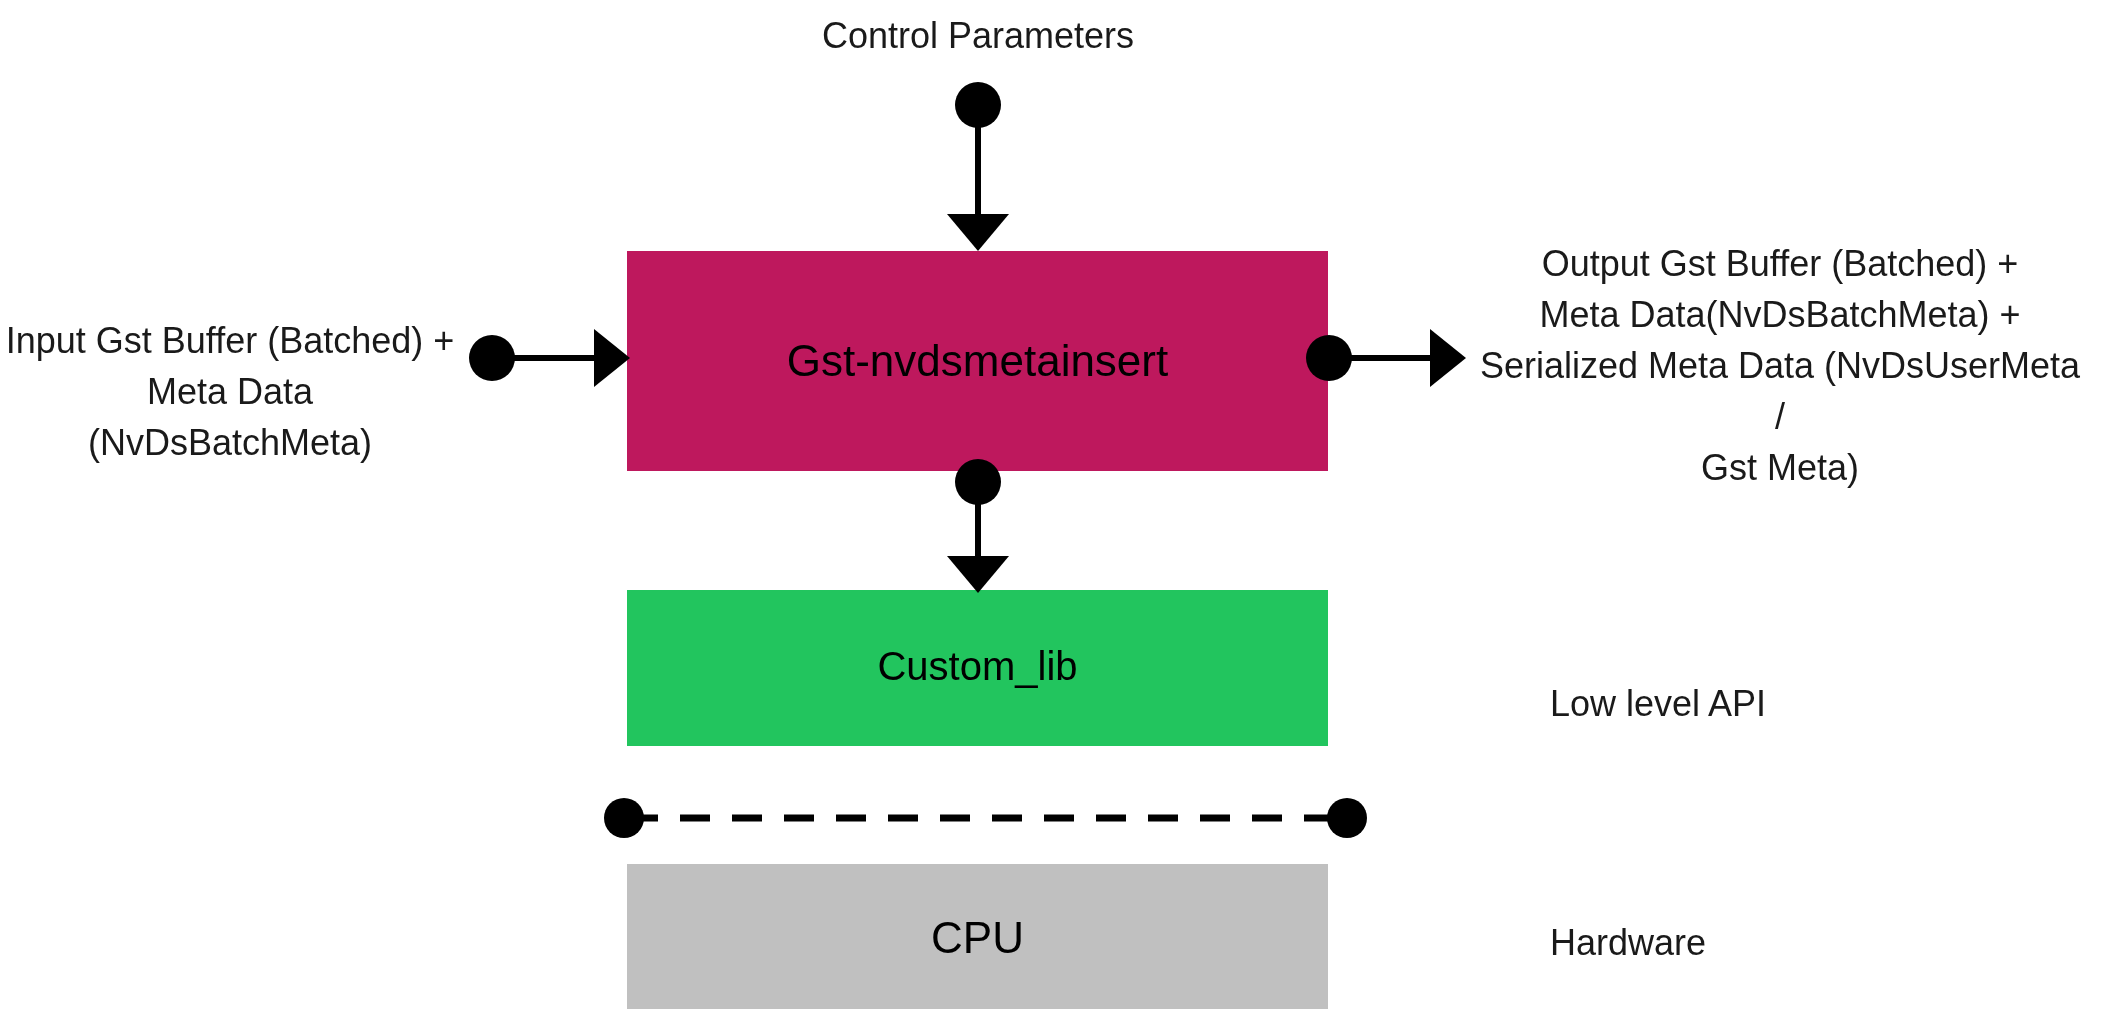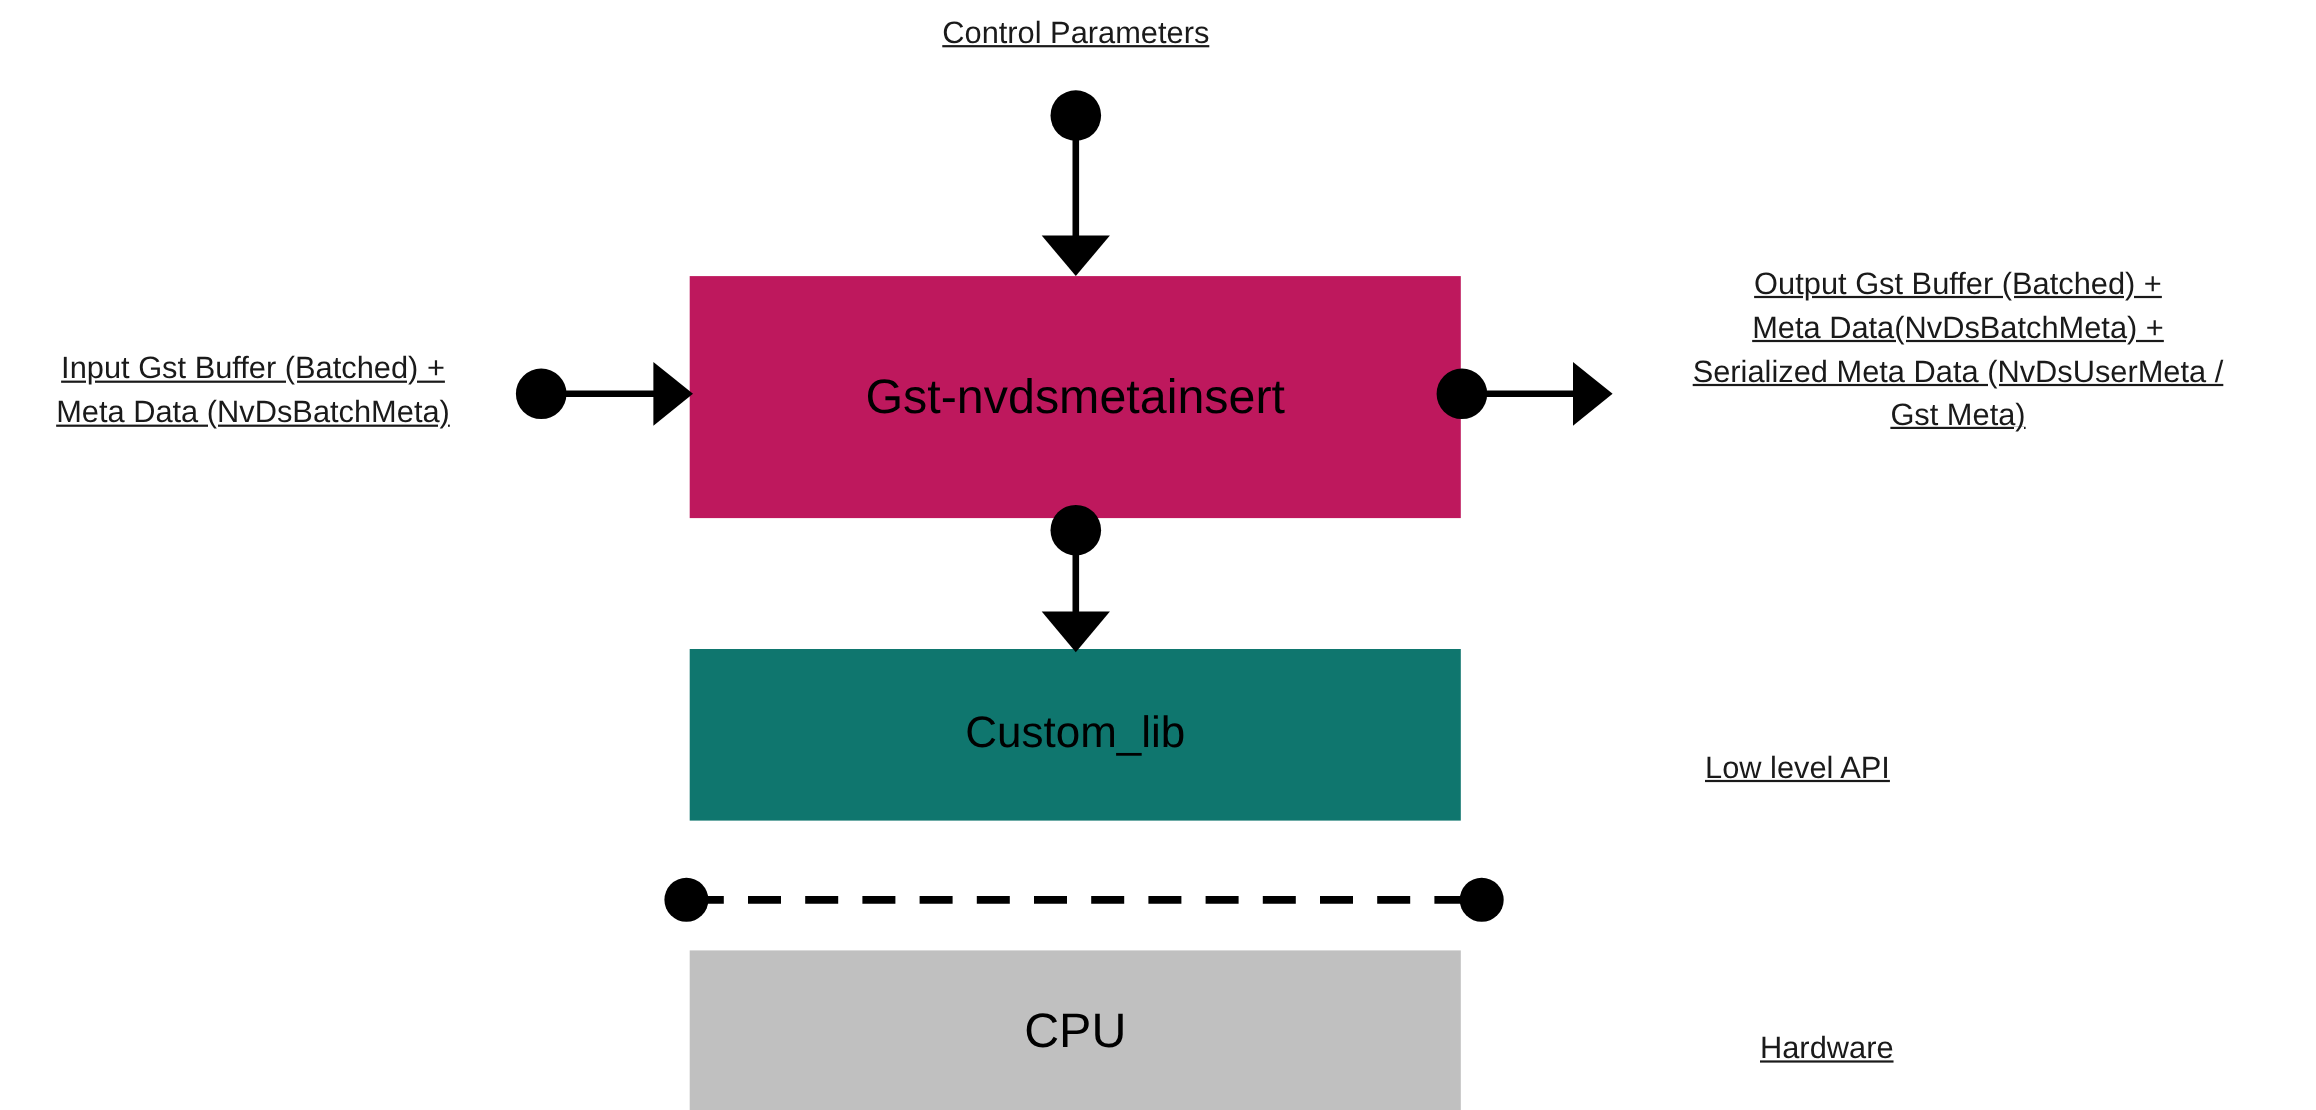--- a/index.html
+++ b/index.html
@@ -34,59 +34,58 @@
   }
   #block-main {
     left: 627px;  top: 251px;
     width: 701px; height: 220px;
     background: #be185d;
     font-size: 44px;
   }
   #block-customlib {
     left: 627px;  top: 590px;
     width: 701px; height: 156px;
-    background: #0f766e;
+    background: #22c55e;
     font-size: 40px;
   }
   #block-customlib .line-1 { margin-bottom: 2px; }
   #block-cpu {
     left: 627px;  top: 864px;
     width: 701px; height: 150px;
     background: #C0C0C0;
     font-size: 44px;
     justify-content: flex-start;
     padding-top: 48px;
   }
 
   
   .label {
     position: absolute;
     text-align: center;
-    font-size: 28px;
+    font-size: 36px;
     line-height: 1.42;
     color: #1a1a1a;
     white-space: pre-line;
-    text-decoration: underline;
   }
   #label-control-parameters {
     left: 640px; top: 10px; width: 676px;
   }
   #label-input {
     left: 0px; top: 315px; width: 460px;
   }
   #label-output {
     left: 1470px; top: 238px; width: 620px;
   }
   #label-lowlevel {
     left: 1470px; top: 638px; width: 420px;
     text-align: left; padding-left: 80px; box-sizing: border-box; margin-top: 40px;
   }
   #label-hardware {
-    left: 1520px; top: 917px; width: 420px;
-    text-align: left; padding-left: 80px; box-sizing: border-box; margin-top: 16px;
+    left: 1470px; top: 917px; width: 420px;
+    text-align: left; padding-left: 80px; box-sizing: border-box;
   }
 
   
   #connectors {
     position: absolute;
     left: 0; top: 0;
     width: 2105px; height: 1009px;
     pointer-events: none;
   }
   #connectors .stroke  { stroke: #000000; fill: none; }

